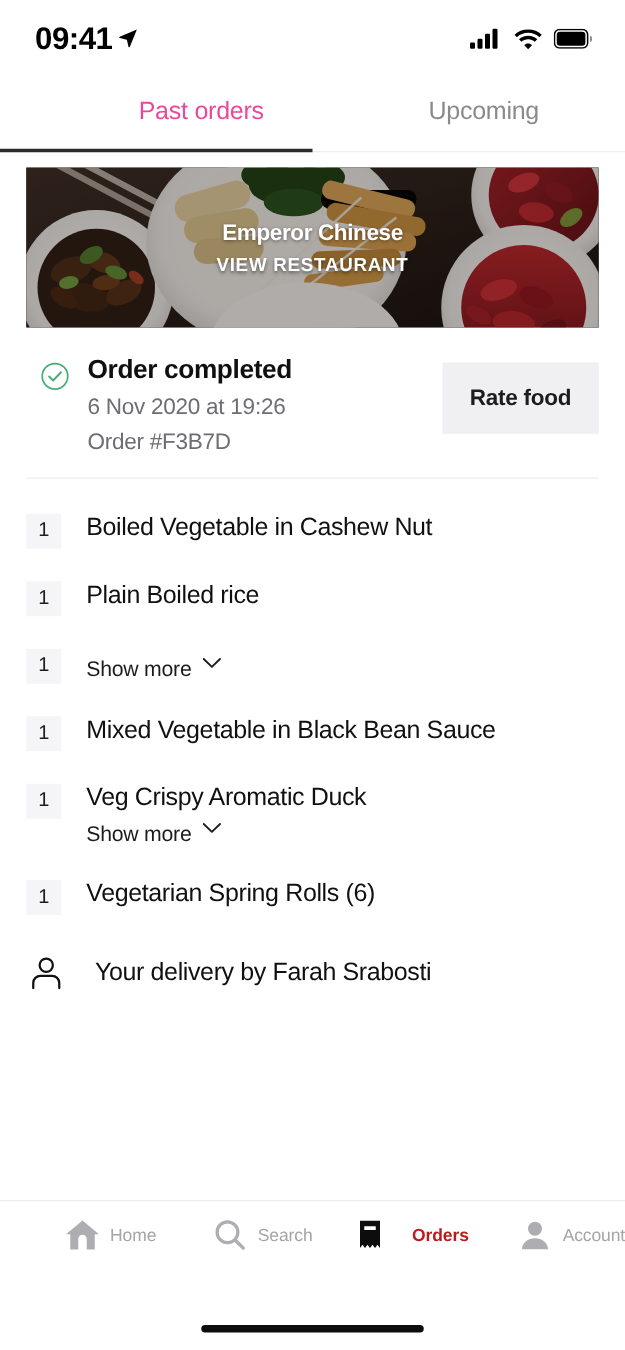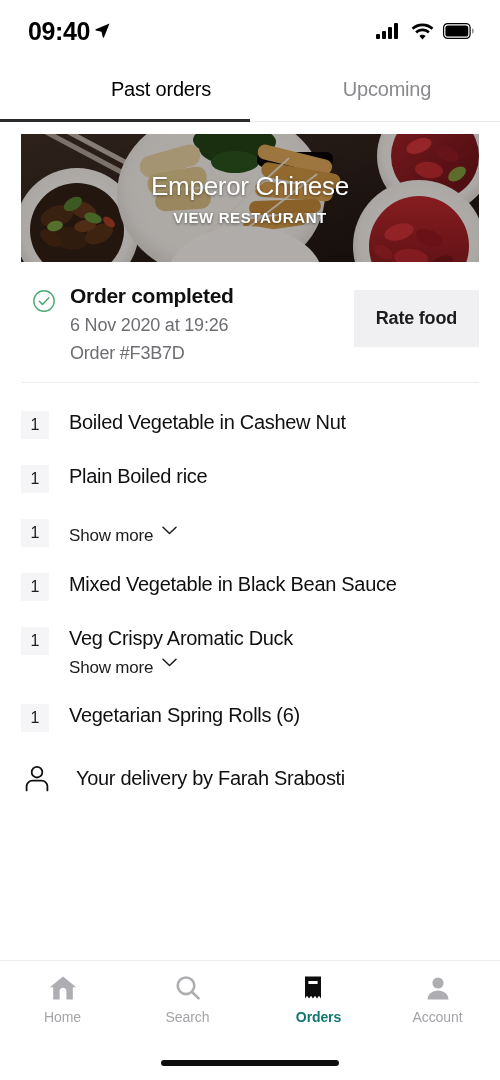--- a/index.html
+++ b/index.html
@@ -22,39 +22,39 @@
   .status-time { font-size: 25px; font-weight: 700; color:#000; letter-spacing:-0.4px; }
   .loc-arrow { display:block; margin-top:-2px; }
   .status-right { display:flex; align-items:center; gap:9px; }
 
   
   .tabs { height:60px; flex:0 0 60px; display:flex; position:relative; }
   .tab {
     flex:1; display:flex; align-items:center; justify-content:center;
     font-size:20px; color:#8a8a8e; letter-spacing:-0.2px; padding-bottom:6px;
   }
-  .tab.active { color:#000000;padding-left:48px; }
+  .tab.active { color:#ec4899;padding-left:48px; }
   .tab-underline { position:absolute; left:0; bottom:0; width:50%; height:3px; background:#2b2b2e; }
   .tabs-hairline { position:absolute; left:50%; right:0; bottom:0; height:1px; background:#e9e9ec; }
 
   
   .content { flex:1 1 auto; position:relative; overflow:hidden; background:#fff; }
 
   
   .banner {
     position:relative; margin:12px 21px 0 21px; height:128px; overflow:hidden;
     background:#2e2522;
   }
   .banner-photo { position:absolute; inset:0; }
   .banner-overlay { position:absolute; inset:0; background:rgba(20,12,10,0.30); }
   .banner-text {
     position:absolute; inset:0; display:flex; flex-direction:column;
     align-items:center; justify-content:center; gap:7px;
   }
-  .banner-title { color:#fff; font-size:26px; font-weight:400; letter-spacing:-0.3px; text-shadow:0 1px 3px rgba(0,0,0,.45);text-align:right; }
+  .banner-title { color:#fff; font-size:18px; font-weight:700; letter-spacing:-0.3px; text-shadow:0 1px 3px rgba(0,0,0,.45);text-align:right; }
   .banner-sub { color:#fff; font-size:15px; font-weight:700; letter-spacing:0.6px; text-shadow:0 1px 3px rgba(0,0,0,.5); }
 
   
   .order-block { padding:22px 21px 0 32px; display:flex; }
   .check-wrap { width:34px; flex:0 0 34px; padding-top:5px; }
   .order-info { flex:1 1 auto; padding-left:4px; }
   .order-title { font-size:21px; font-weight:700; color:#101012; letter-spacing:-0.3px; }
   .order-meta { font-size:18px; color:#6d6d72; margin-top:7px; letter-spacing:-0.2px; }
   .rate-btn {
     flex:0 0 auto; align-self:flex-start; margin-top:6px;
@@ -80,34 +80,34 @@
 
   
   .courier { display:flex; align-items:center; padding:20px 21px 18px 24px; }
   .courier-name { font-size:20px; color:#101012; letter-spacing:-0.3px; padding-left:26px; }
 
   
   .tabbar {
     flex:0 0 86px; height:86px; border-top:1px solid #ececef;
     display:flex; align-items:flex-start; padding-top:13px; background:#fff;
   }
-  .navitem { flex:1; display:flex; flex-direction:column; align-items:center; gap:7px; cursor:pointer;justify-content:flex-end; }
+  .navitem { flex:1; display:flex; align-items:center; gap:7px; cursor:pointer;justify-content:flex-end; }
   .navlabel { font-size:14px; color:#a4a4a9; letter-spacing:-0.1px; }
-  .navitem.active .navlabel { color:#0f766e; font-weight:700;margin-left:12px; }
+  .navitem.active .navlabel { color:#b91c1c; font-weight:700;margin-left:12px; }
   .home-indicator-wrap { flex:0 0 34px; display:flex; align-items:center; justify-content:center; background:#fff; }
   .home-indicator { width:178px; height:6px; border-radius:3px; background:#0d0d0d; }
 </style>
 </head>
 <body>
 
 <div class="phone">
 
   <div class="statusbar">
     <div class="status-left">
-      <div class="status-time">09:40</div>
+      <div class="status-time">09:41</div>
       <svg class="loc-arrow" width="17" height="17" viewBox="0 0 17 17">
         <path d="M15.5 1.6 1.8 7.3c-.6.2-.5 1 .1 1.1l5.6 1.3 1.3 5.6c.1.6.9.7 1.1.1L15.5 1.6z" fill="#000"></path>
       </svg>
     </div>
     <div class="status-right">
       <svg width="26" height="18" viewBox="0 0 26 18">
         <rect x="0" y="12" width="4" height="5" rx="1" fill="#000"></rect>
         <rect x="6" y="9" width="4" height="8" rx="1" fill="#000"></rect>
         <rect x="12" y="5" width="4" height="12" rx="1" fill="#000"></rect>
         <rect x="18" y="1" width="4" height="16" rx="1" fill="#000"></rect>

